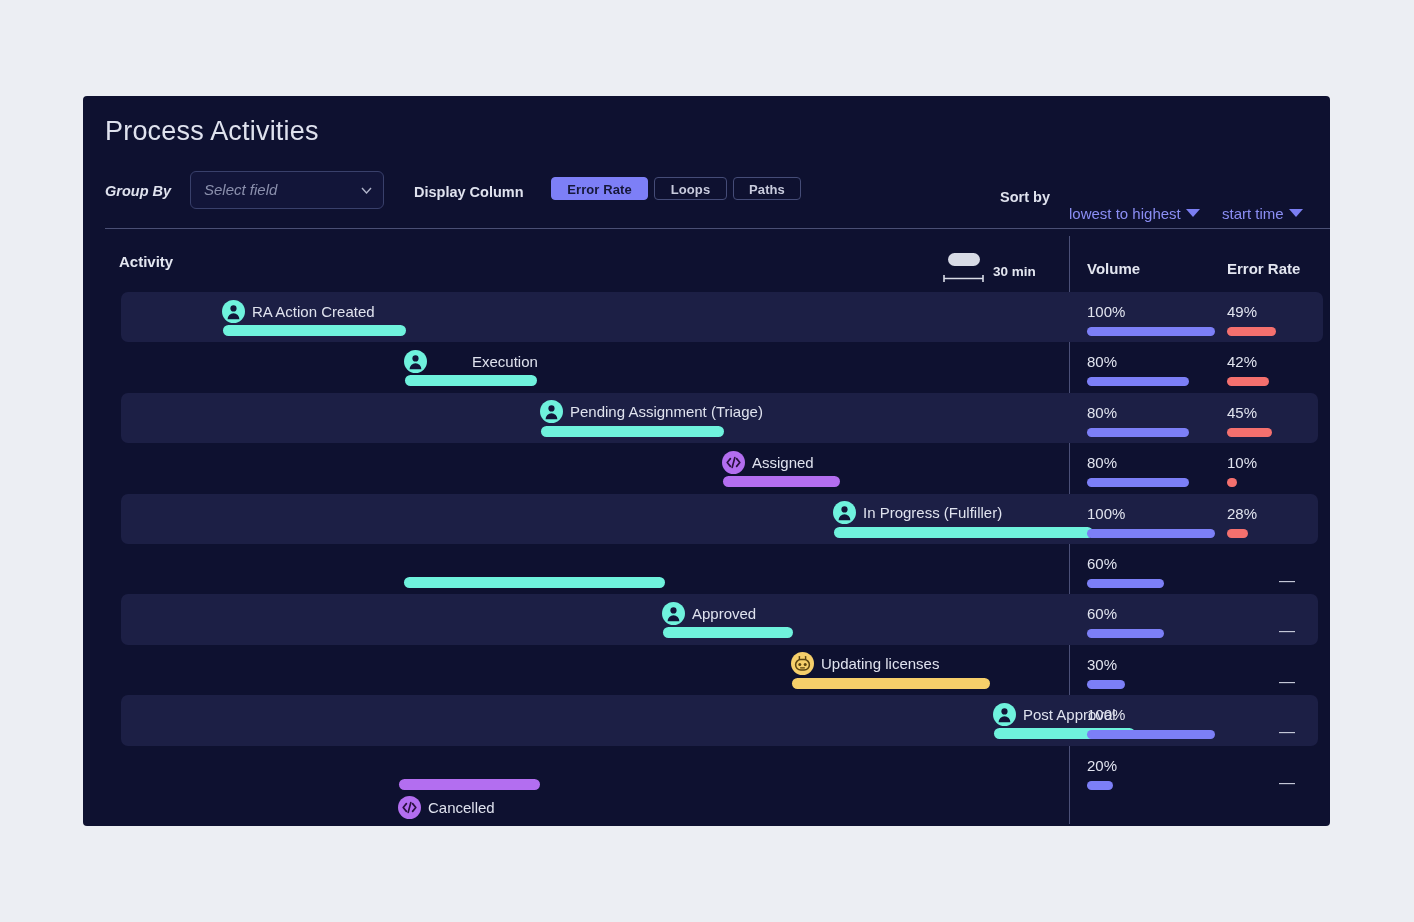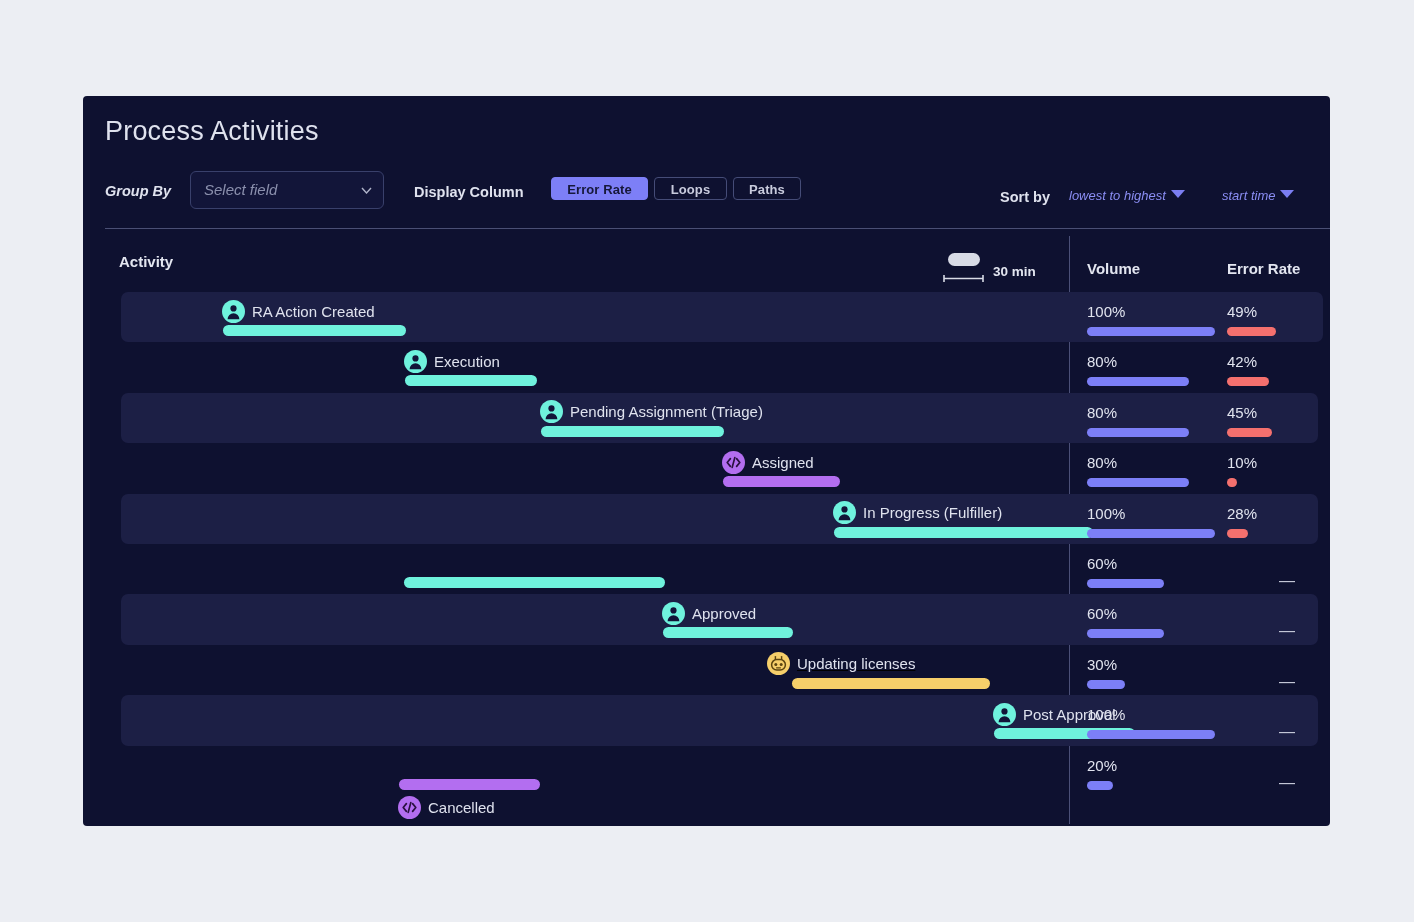--- a/index.html
+++ b/index.html
@@ -102,25 +102,24 @@
     background: transparent;
     color: #c8cbdd;
     border: 1px solid #454c77;
   }
   #seg-0 { left: 468px; width: 97px; }
   #seg-1 { left: 571px; width: 73px; }
   #seg-2 { left: 650px; width: 68px; }
 
   .sort-ctl {
     position: absolute;
-    top: 20px;
-    font-size: 13px;
+    top: 37px;
+    font-size: 15px;
     color: #8b8ef4;
     white-space: nowrap;
-    font-style: italic;
   }
   #sort-0 { left: 986px; }
   #sort-1 { left: 1139px; }
   .sort-ctl .tri {
     display: inline-block;
     margin-left: 5px;
     width: 0; height: 0;
     border-left: 7px solid transparent;
     border-right: 7px solid transparent;
     border-top: 8px solid #7b7ef2;
@@ -306,21 +305,21 @@
           <div class="metric vol-cell">
             <div class="val">100%</div>
             <div class="mbar" style="width: 128px; background: rgb(124, 127, 247);"></div>
           </div>
           <div class="metric err-cell">
             <div class="val">49%</div>
             <div class="mbar" style="width: 49px; background: rgb(244, 112, 110);"></div>
           </div>
         </div>
         <div class="row odd">
-          <div class="act" style="left: 321px;">
+          <div class="act" style="left: 321px; gap: 38px;">
             <span class="ico">
               <svg width="23" height="23" viewBox="0 0 23 23">
                 <circle cx="11.5" cy="11.5" r="11.5" fill="#6ff2dd"></circle>
                 <circle cx="11.5" cy="8.4" r="3.1" fill="#121539"></circle>
                 <path d="M5.6 19.2 a5.9 5.9 0 0 1 11.8 0 z" fill="#121539"></path>
               </svg>
             </span>
             <span class="name">Execution</span>
           </div>
           <div class="bar" style="left: 322px; width: 132px; background: rgb(111, 242, 221);"></div>
@@ -424,21 +423,21 @@
           <div class="bar" style="left: 580px; width: 130px; background: rgb(111, 242, 221);"></div>
           <div class="metric vol-cell">
             <div class="val">60%</div>
             <div class="mbar" style="width: 77px; background: rgb(124, 127, 247);"></div>
           </div>
           <div class="metric err-cell">
             <div class="dash" style="left: 52px;">—</div>
           </div>
         </div>
         <div class="row odd">
-          <div class="act" style="left: 684px; text-decoration: underline;">
+          <div class="act" style="left: 708px;">
             <span class="ico">
               <svg width="23" height="23" viewBox="0 0 23 23">
                 <circle cx="11.5" cy="11.5" r="11.5" fill="#f6cf6a"></circle>
                 <line x1="8.4" y1="4.6" x2="8.4" y2="7.4" stroke="#5b4410" stroke-width="1.4" stroke-linecap="round"></line>
                 <line x1="14.6" y1="4.6" x2="14.6" y2="7.4" stroke="#5b4410" stroke-width="1.4" stroke-linecap="round"></line>
                 <rect x="4.6" y="7.6" width="13.8" height="10.4" rx="5.2" fill="none" stroke="#5b4410" stroke-width="1.5"></rect>
                 <circle cx="8.8" cy="12.4" r="1.5" fill="#5b4410"></circle>
                 <circle cx="14.2" cy="12.4" r="1.5" fill="#5b4410"></circle>
                 <line x1="9.6" y1="15.8" x2="13.4" y2="15.8" stroke="#5b4410" stroke-width="1.3" stroke-linecap="round"></line>
               </svg>

